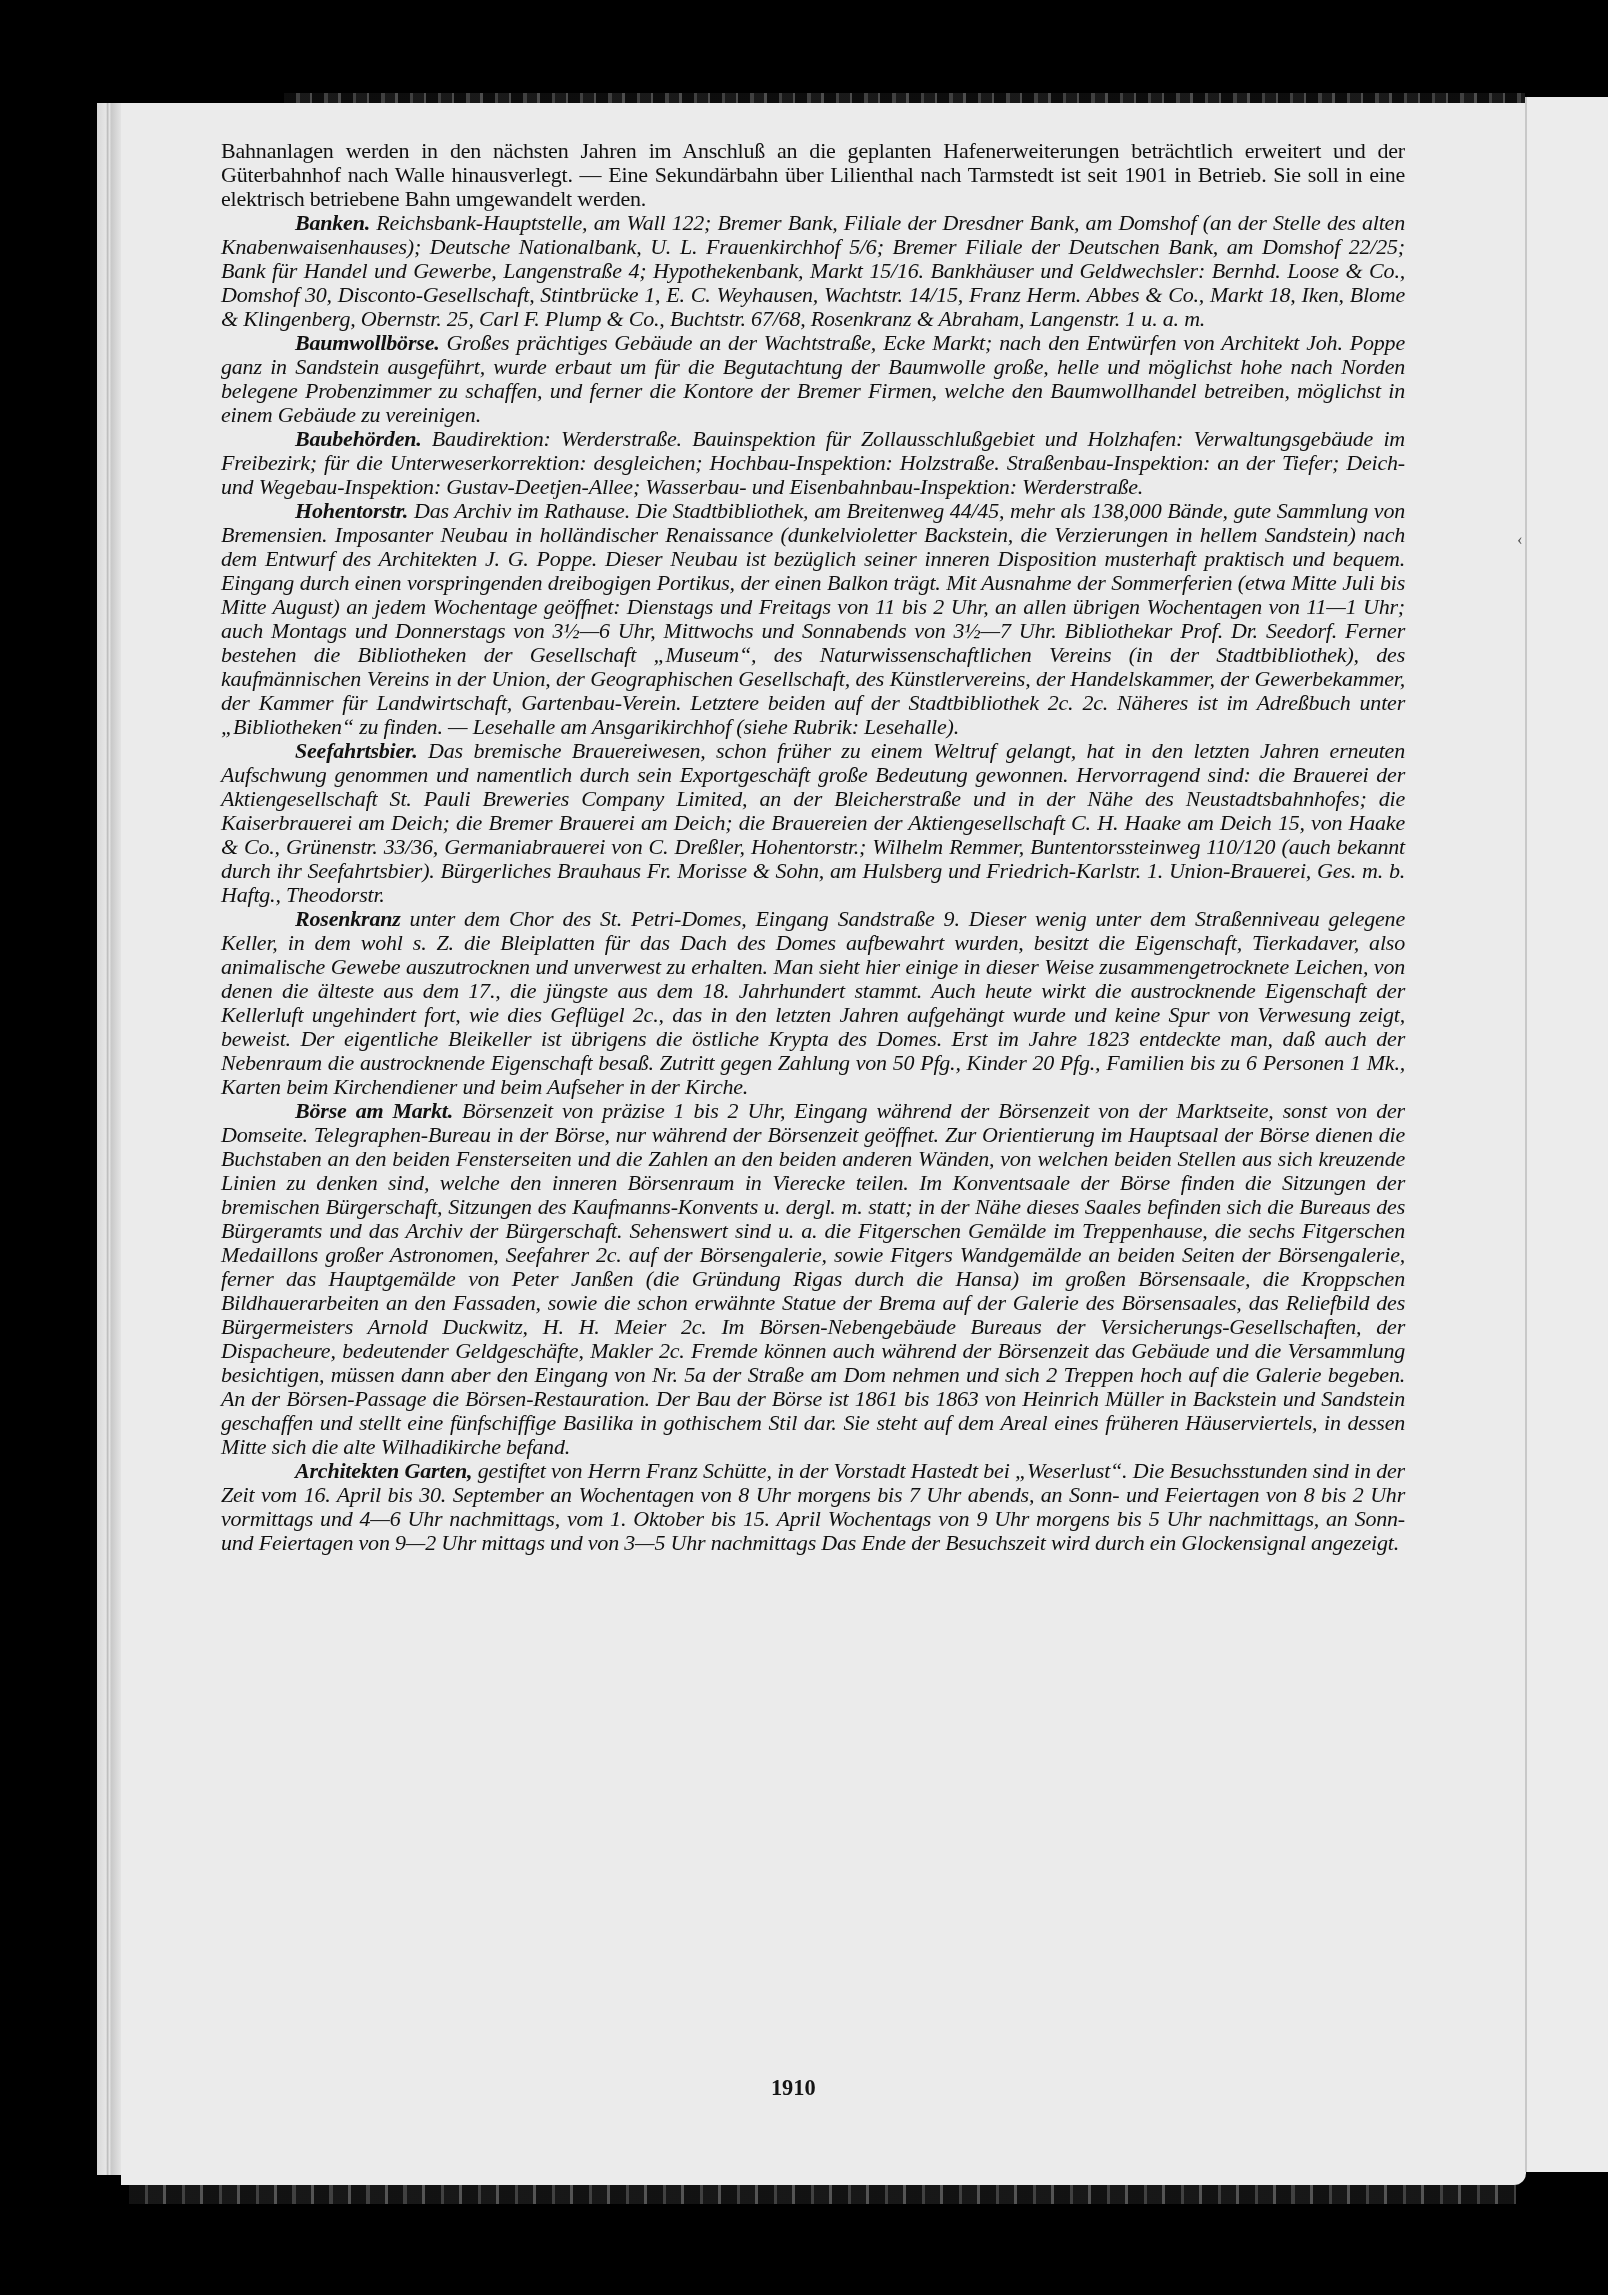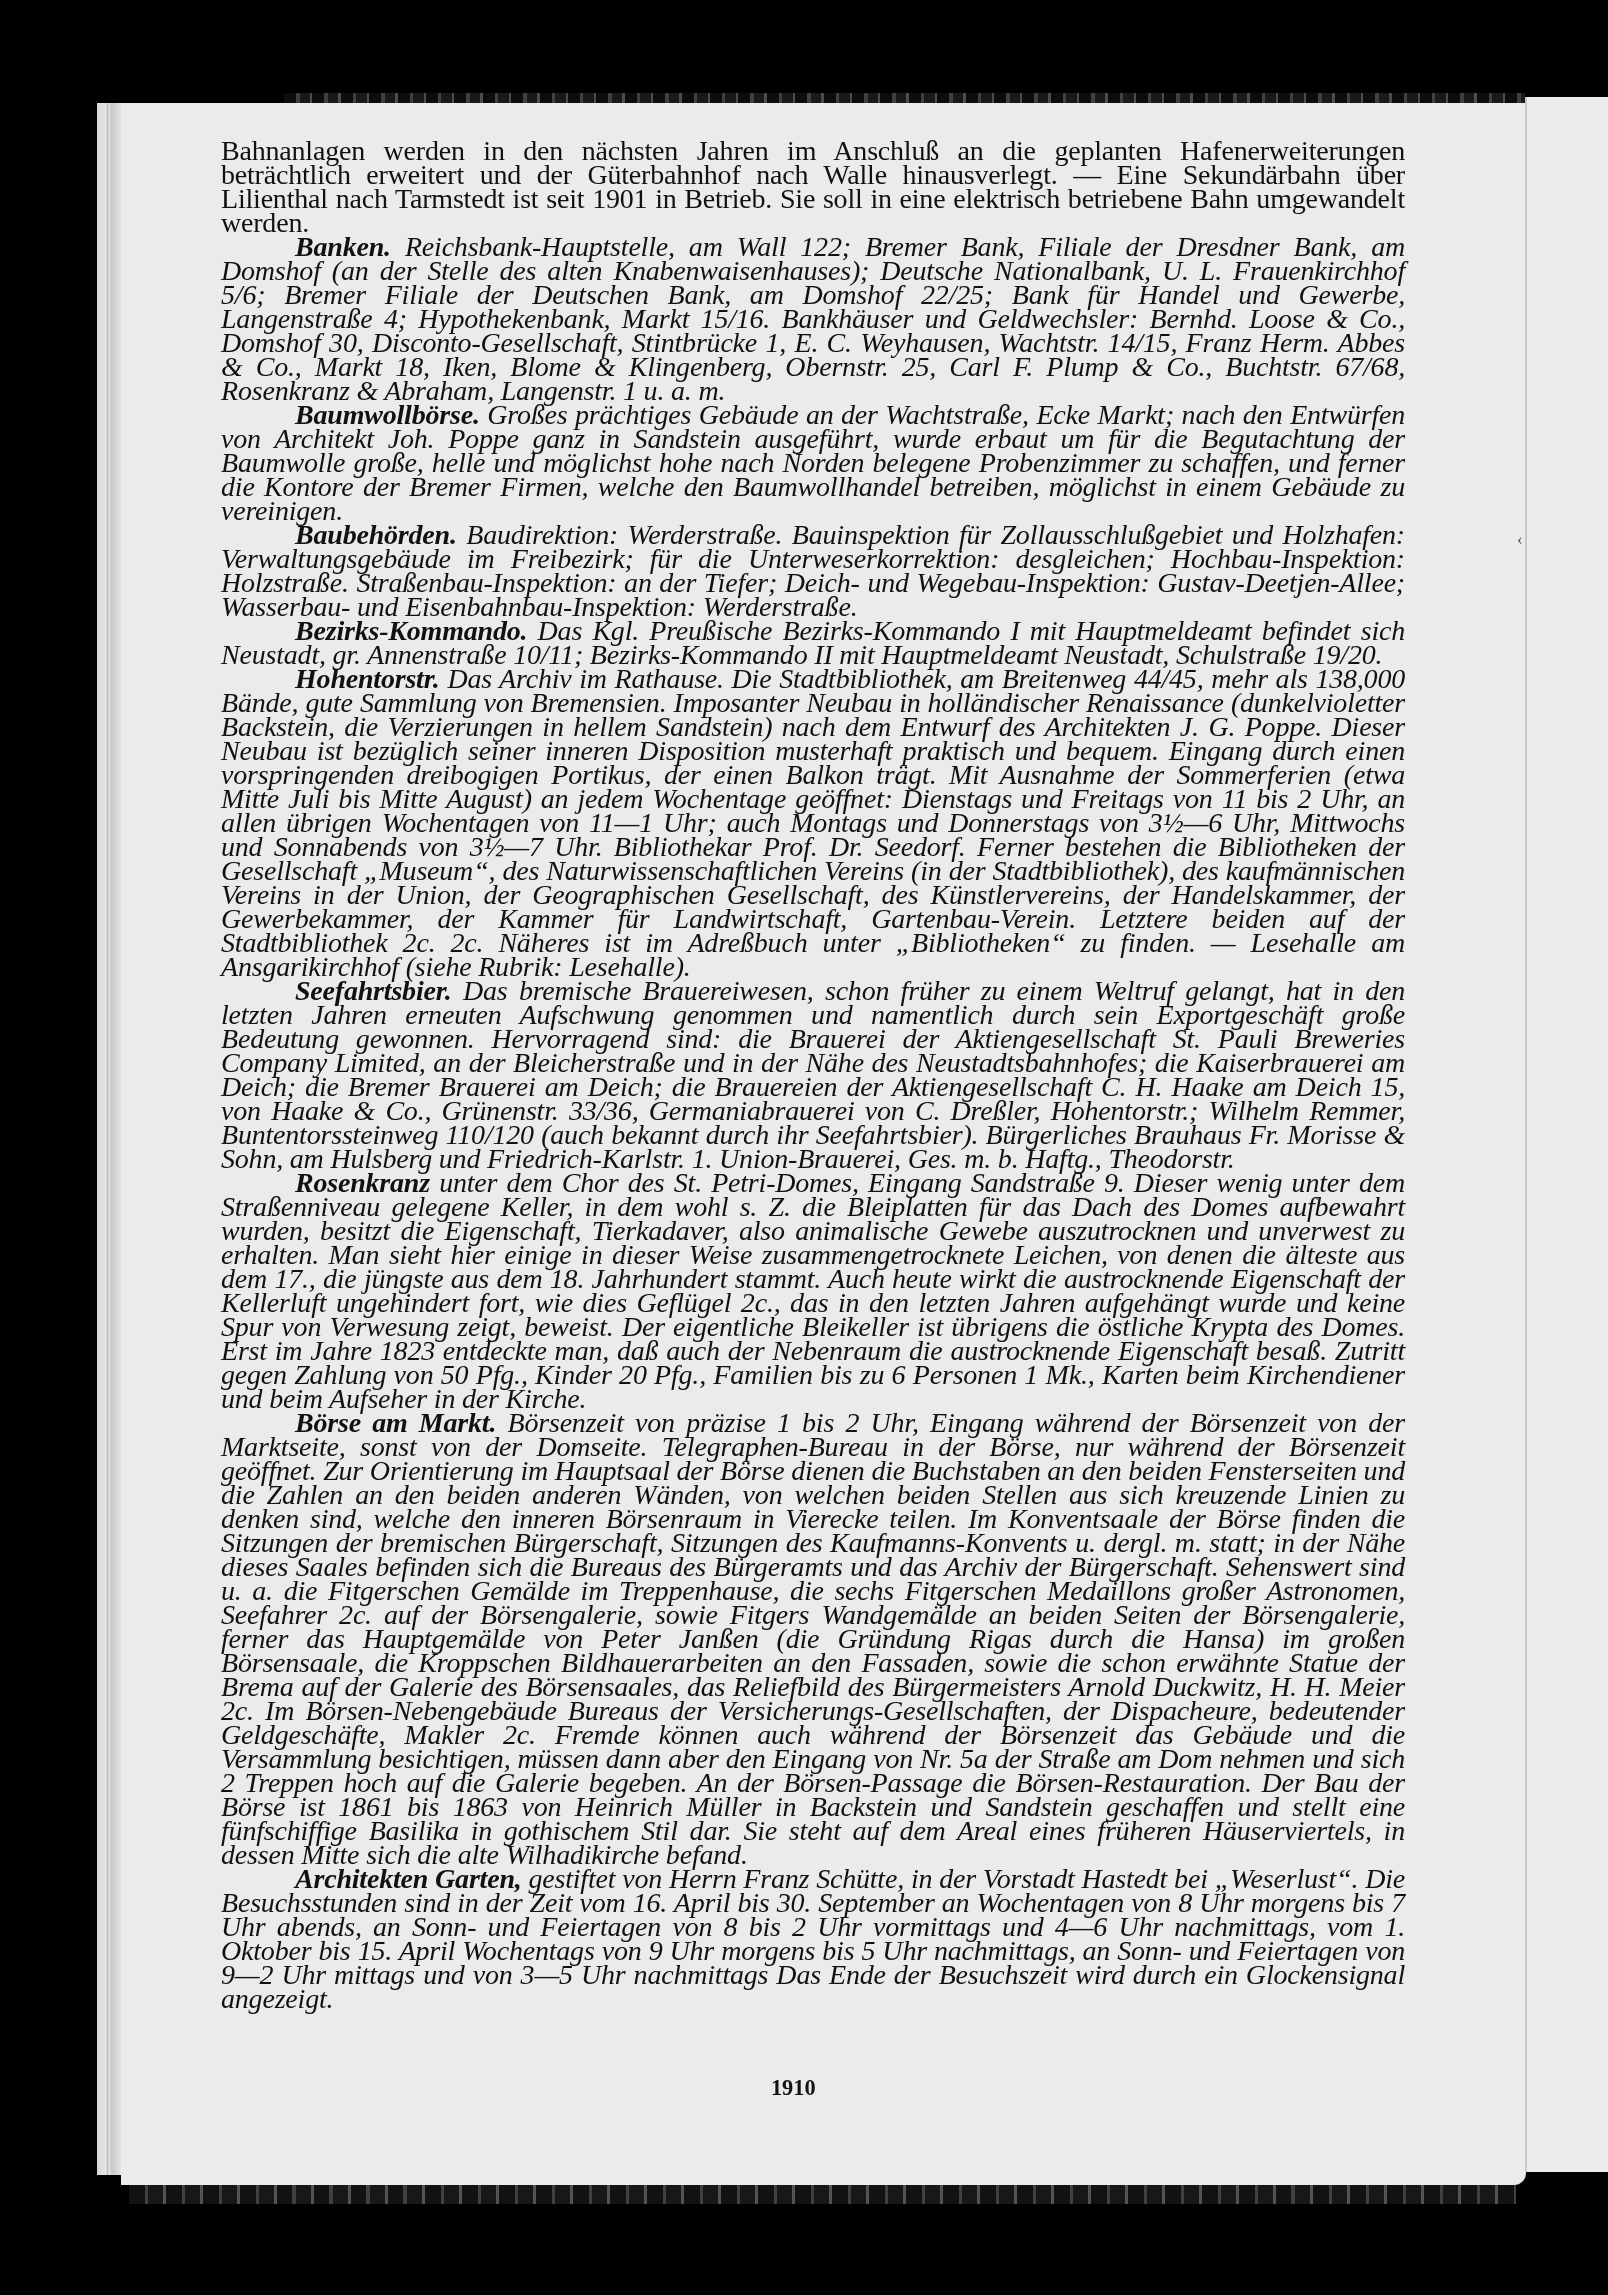--- a/index.html
+++ b/index.html
@@ -61,21 +61,21 @@
     height: 19px;
     background: repeating-linear-gradient(90deg, #1a1a1a 0 15.5px, #5c5c5c 15.5px 19px, #222 19px 34px, #777 34px 37px);
     opacity: .7;
   }
   .text-column {
     position: absolute;
     left: 221px;
     top: 139px;
     width: 1184px;
     color: #111111;
-    font-size: 28px;
+    font-size: 22px;
     line-height: 24px;
     text-align: justify;
     letter-spacing: -0.2px;
   }
   .para {
     margin: 0;
     text-indent: 0;
   }
   .para.indent {
     text-indent: 74px;
@@ -123,24 +123,20 @@
   </p>
   <p class="para indent">
     <span class="heading">Baumwollbörse.</span>
     <span>Großes prächtiges Gebäude an der Wachtstraße, Ecke Markt; nach den Entwürfen von Architekt Joh. Poppe ganz in Sandstein ausgeführt, wurde erbaut um für die Begutachtung der Baumwolle große, helle und möglichst hohe nach Norden belegene Probenzimmer zu schaffen, und ferner die Kontore der Bremer Firmen, welche den Baumwollhandel betreiben, möglichst in einem Gebäude zu vereinigen.</span>
   </p>
   <p class="para indent">
     <span class="heading">Baubehörden.</span>
     <span>Baudirektion: Werderstraße. Bauinspektion für Zollausschlußgebiet und Holzhafen: Verwaltungsgebäude im Freibezirk; für die Unterweserkorrektion: desgleichen; Hochbau-Inspektion: Holzstraße. Straßenbau-Inspektion: an der Tiefer; Deich- und Wegebau-Inspektion: Gustav-Deetjen-Allee; Wasserbau- und Eisenbahnbau-Inspektion: Werderstraße.</span>
   </p>
   <p class="para indent">
-    <span class="heading">Bezirks-Kommando.</span>
-    <span>Das Kgl. Preußische Bezirks-Kommando I mit Hauptmeldeamt befindet sich Neustadt, gr. Annenstraße 10/11; Bezirks-Kommando II mit Hauptmeldeamt Neustadt, Schulstraße 19/20.</span>
-  </p>
-  <p class="para indent">
     <span class="heading">Hohentorstr.</span>
     <span>Das Archiv im Rathause. Die Stadtbibliothek, am Breitenweg 44/45, mehr als 138,000 Bände, gute Sammlung von Bremensien. Imposanter Neubau in holländischer Renaissance (dunkelvioletter Backstein, die Verzierungen in hellem Sandstein) nach dem Entwurf des Architekten J. G. Poppe. Dieser Neubau ist bezüglich seiner inneren Disposition musterhaft praktisch und bequem. Eingang durch einen vorspringenden dreibogigen Portikus, der einen Balkon trägt. Mit Ausnahme der Sommerferien (etwa Mitte Juli bis Mitte August) an jedem Wochentage geöffnet: Dienstags und Freitags von 11 bis 2 Uhr, an allen übrigen Wochentagen von 11—1 Uhr; auch Montags und Donnerstags von 3½—6 Uhr, Mittwochs und Sonnabends von 3½—7 Uhr. Bibliothekar Prof. Dr. Seedorf. Ferner bestehen die Bibliotheken der Gesellschaft „Museum“, des Naturwissenschaftlichen Vereins (in der Stadtbibliothek), des kaufmännischen Vereins in der Union, der Geographischen Gesellschaft, des Künstlervereins, der Handelskammer, der Gewerbekammer, der Kammer für Landwirtschaft, Gartenbau-Verein. Letztere beiden auf der Stadtbibliothek 2c. 2c. Näheres ist im Adreßbuch unter „Bibliotheken“ zu finden. — Lesehalle am Ansgarikirchhof (siehe Rubrik: Lesehalle).</span>
   </p>
   <p class="para indent">
     <span class="heading">Seefahrtsbier.</span>
     <span>Das bremische Brauereiwesen, schon früher zu einem Weltruf gelangt, hat in den letzten Jahren erneuten Aufschwung genommen und namentlich durch sein Exportgeschäft große Bedeutung gewonnen. Hervorragend sind: die Brauerei der Aktiengesellschaft St. Pauli Breweries Company Limited, an der Bleicherstraße und in der Nähe des Neustadtsbahnhofes; die Kaiserbrauerei am Deich; die Bremer Brauerei am Deich; die Brauereien der Aktiengesellschaft C. H. Haake am Deich 15, von Haake &amp; Co., Grünenstr. 33/36, Germaniabrauerei von C. Dreßler, Hohentorstr.; Wilhelm Remmer, Buntentorssteinweg 110/120 (auch bekannt durch ihr Seefahrtsbier). Bürgerliches Brauhaus Fr. Morisse &amp; Sohn, am Hulsberg und Friedrich-Karlstr. 1. Union-Brauerei, Ges. m. b. Haftg., Theodorstr.</span>
   </p>
   <p class="para indent">
     <span class="heading">Rosenkranz</span>
     <span>unter dem Chor des St. Petri-Domes, Eingang Sandstraße 9. Dieser wenig unter dem Straßenniveau gelegene Keller, in dem wohl s. Z. die Bleiplatten für das Dach des Domes aufbewahrt wurden, besitzt die Eigenschaft, Tierkadaver, also animalische Gewebe auszutrocknen und unverwest zu erhalten. Man sieht hier einige in dieser Weise zusammengetrocknete Leichen, von denen die älteste aus dem 17., die jüngste aus dem 18. Jahrhundert stammt. Auch heute wirkt die austrocknende Eigenschaft der Kellerluft ungehindert fort, wie dies Geflügel 2c., das in den letzten Jahren aufgehängt wurde und keine Spur von Verwesung zeigt, beweist. Der eigentliche Bleikeller ist übrigens die östliche Krypta des Domes. Erst im Jahre 1823 entdeckte man, daß auch der Nebenraum die austrocknende Eigenschaft besaß. Zutritt gegen Zahlung von 50 Pfg., Kinder 20 Pfg., Familien bis zu 6 Personen 1 Mk., Karten beim Kirchendiener und beim Aufseher in der Kirche.</span>

